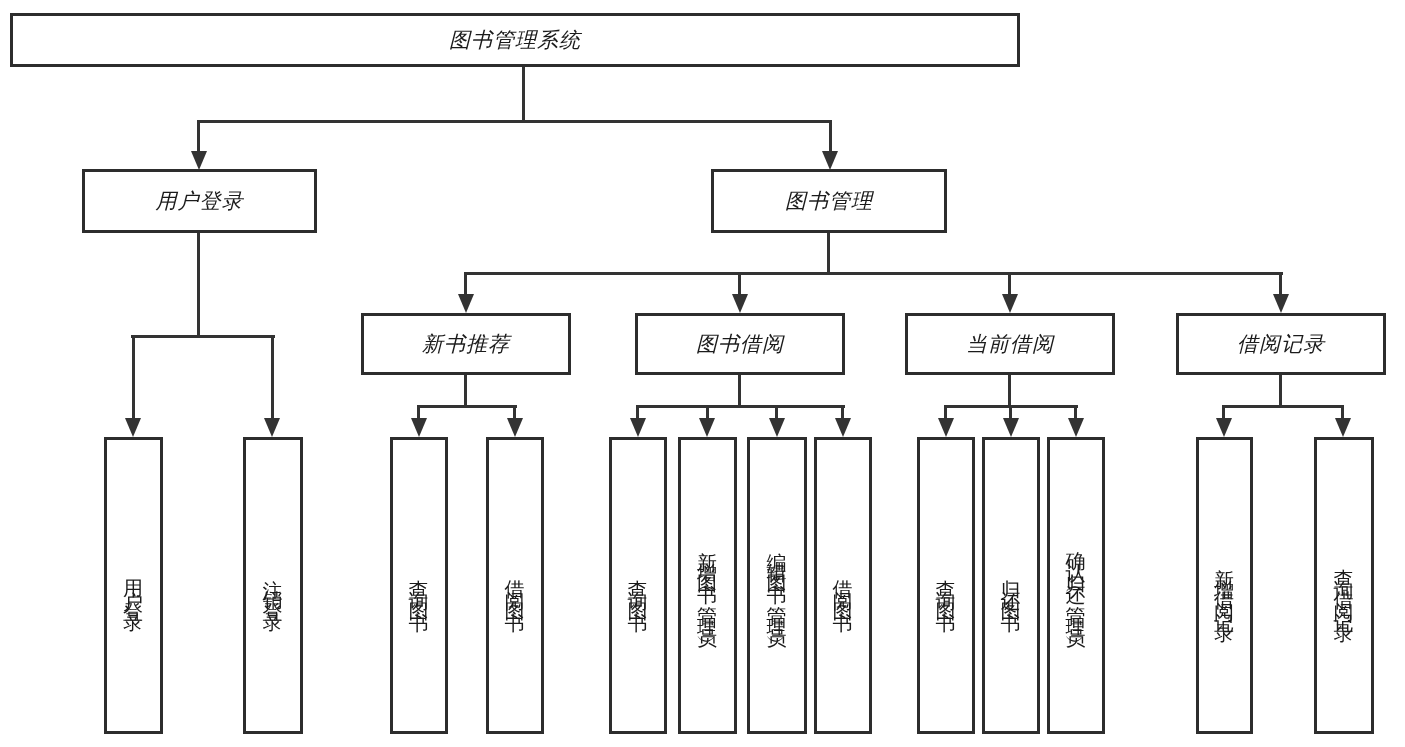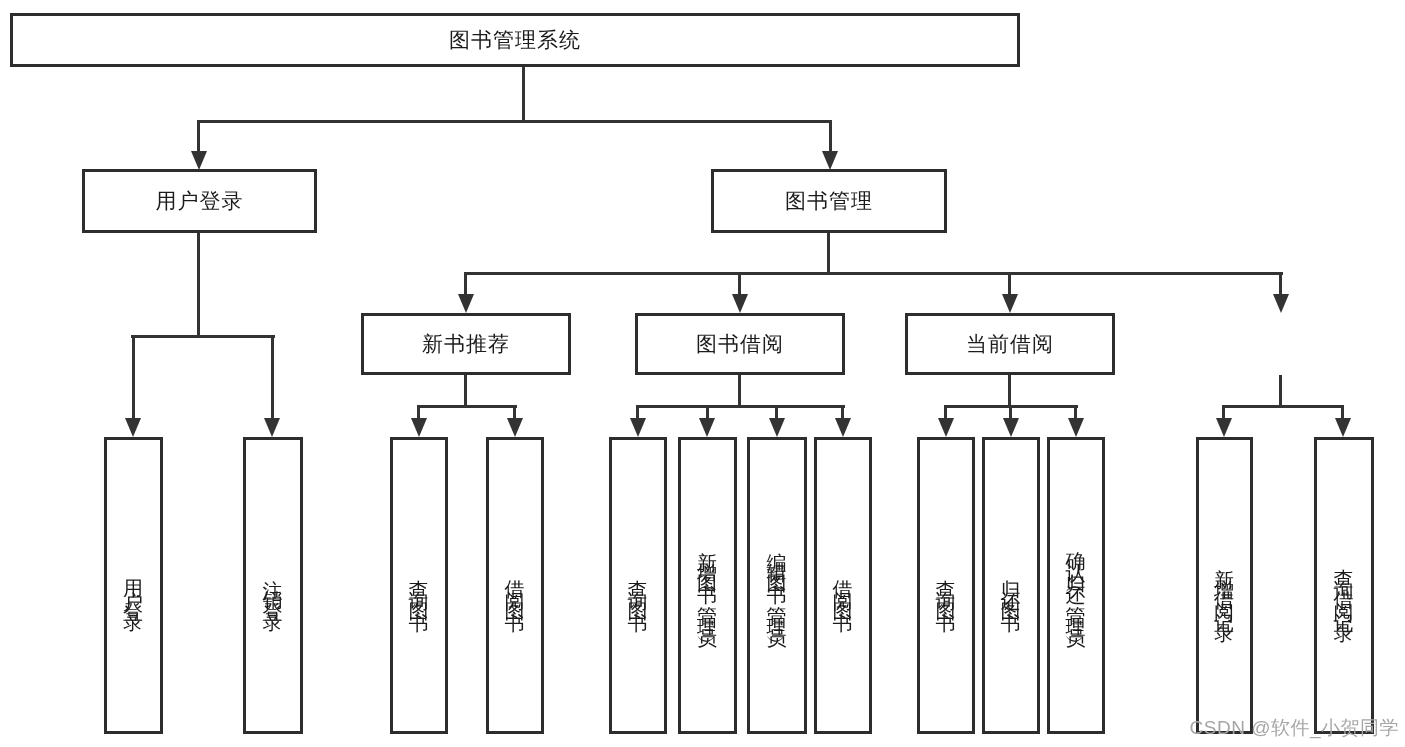--- a/index.html
+++ b/index.html
@@ -5,21 +5,21 @@
   html,body{margin:0;padding:0;background:#fff;}
   #canvas{
     position:relative;width:1405px;height:747px;background:#ffffff;overflow:hidden;
     font-family:"Liberation Sans","DejaVu Sans",sans-serif;
   }
   .box,.vbox{
     position:absolute;box-sizing:border-box;background:#ffffff;
     border:3px solid #2d2d2d;color:#1b1b1b;
     display:flex;align-items:center;justify-content:center;
   }
-  .box{font-size:21px;letter-spacing:1px;white-space:nowrap;}
+  .box{font-size:21px;letter-spacing:1px;white-space:nowrap;font-style:italic;}
   .vbox{
     writing-mode:vertical-rl;text-orientation:mixed;
     font-size:20px;letter-spacing:11px;line-height:1;
   }
   .vl{position:absolute;width:3px;background:#333333;}
   .hl{position:absolute;height:3px;background:#333333;}
   .ar{
     position:absolute;width:0;height:0;
     border-left:8px solid transparent;border-right:8px solid transparent;
     border-top:19px solid #333333;
@@ -39,20 +39,21 @@
   <div class="box" style="left:82px;top:169px;width:235px;height:64px;">用户登录</div>
 
   <div class="box" style="left:361px;top:313px;width:210px;height:62px;">新书推荐</div>
 
   <div class="box" style="left:711px;top:169px;width:236px;height:64px;">图书管理</div>
 
   <div class="box" style="left:635px;top:313px;width:210px;height:62px;">图书借阅</div>
 
   <div class="box" style="left:905px;top:313px;width:210px;height:62px;">当前借阅</div>
 
+  <div class="box" style="left:1176px;top:313px;width:210px;height:62px;">借阅记录</div>
 
   <div class="vbox" style="left:104px;top:437px;width:59px;height:297px;">用户登录</div>
 
   <div class="vbox" style="left:243px;top:437px;width:60px;height:297px;">注销登录</div>
 
   <div class="vbox" style="left:390px;top:437px;width:58px;height:297px;">查询图书</div>
 
   <div class="vbox" style="left:486px;top:437px;width:58px;height:297px;">借阅图书</div>
 
   <div class="vbox" style="left:609px;top:437px;width:58px;height:297px;">查询图书</div>
@@ -127,15 +128,14 @@
   <div class="vl" style="left:1009px;top:405px;height:15px;"></div>
   <div class="ar" style="left:1003px;top:418px;"></div>
   <div class="vl" style="left:1074px;top:405px;height:15px;"></div>
   <div class="ar" style="left:1068px;top:418px;"></div>
 
   <div class="vl" style="left:1222px;top:405px;height:15px;"></div>
   <div class="ar" style="left:1216px;top:418px;"></div>
   <div class="vl" style="left:1341px;top:405px;height:15px;"></div>
   <div class="ar" style="left:1335px;top:418px;"></div>
 
-  <div class="watermark">CSDN @软件_小贺同学</div>
 
 </div>
 
 </body></html>

